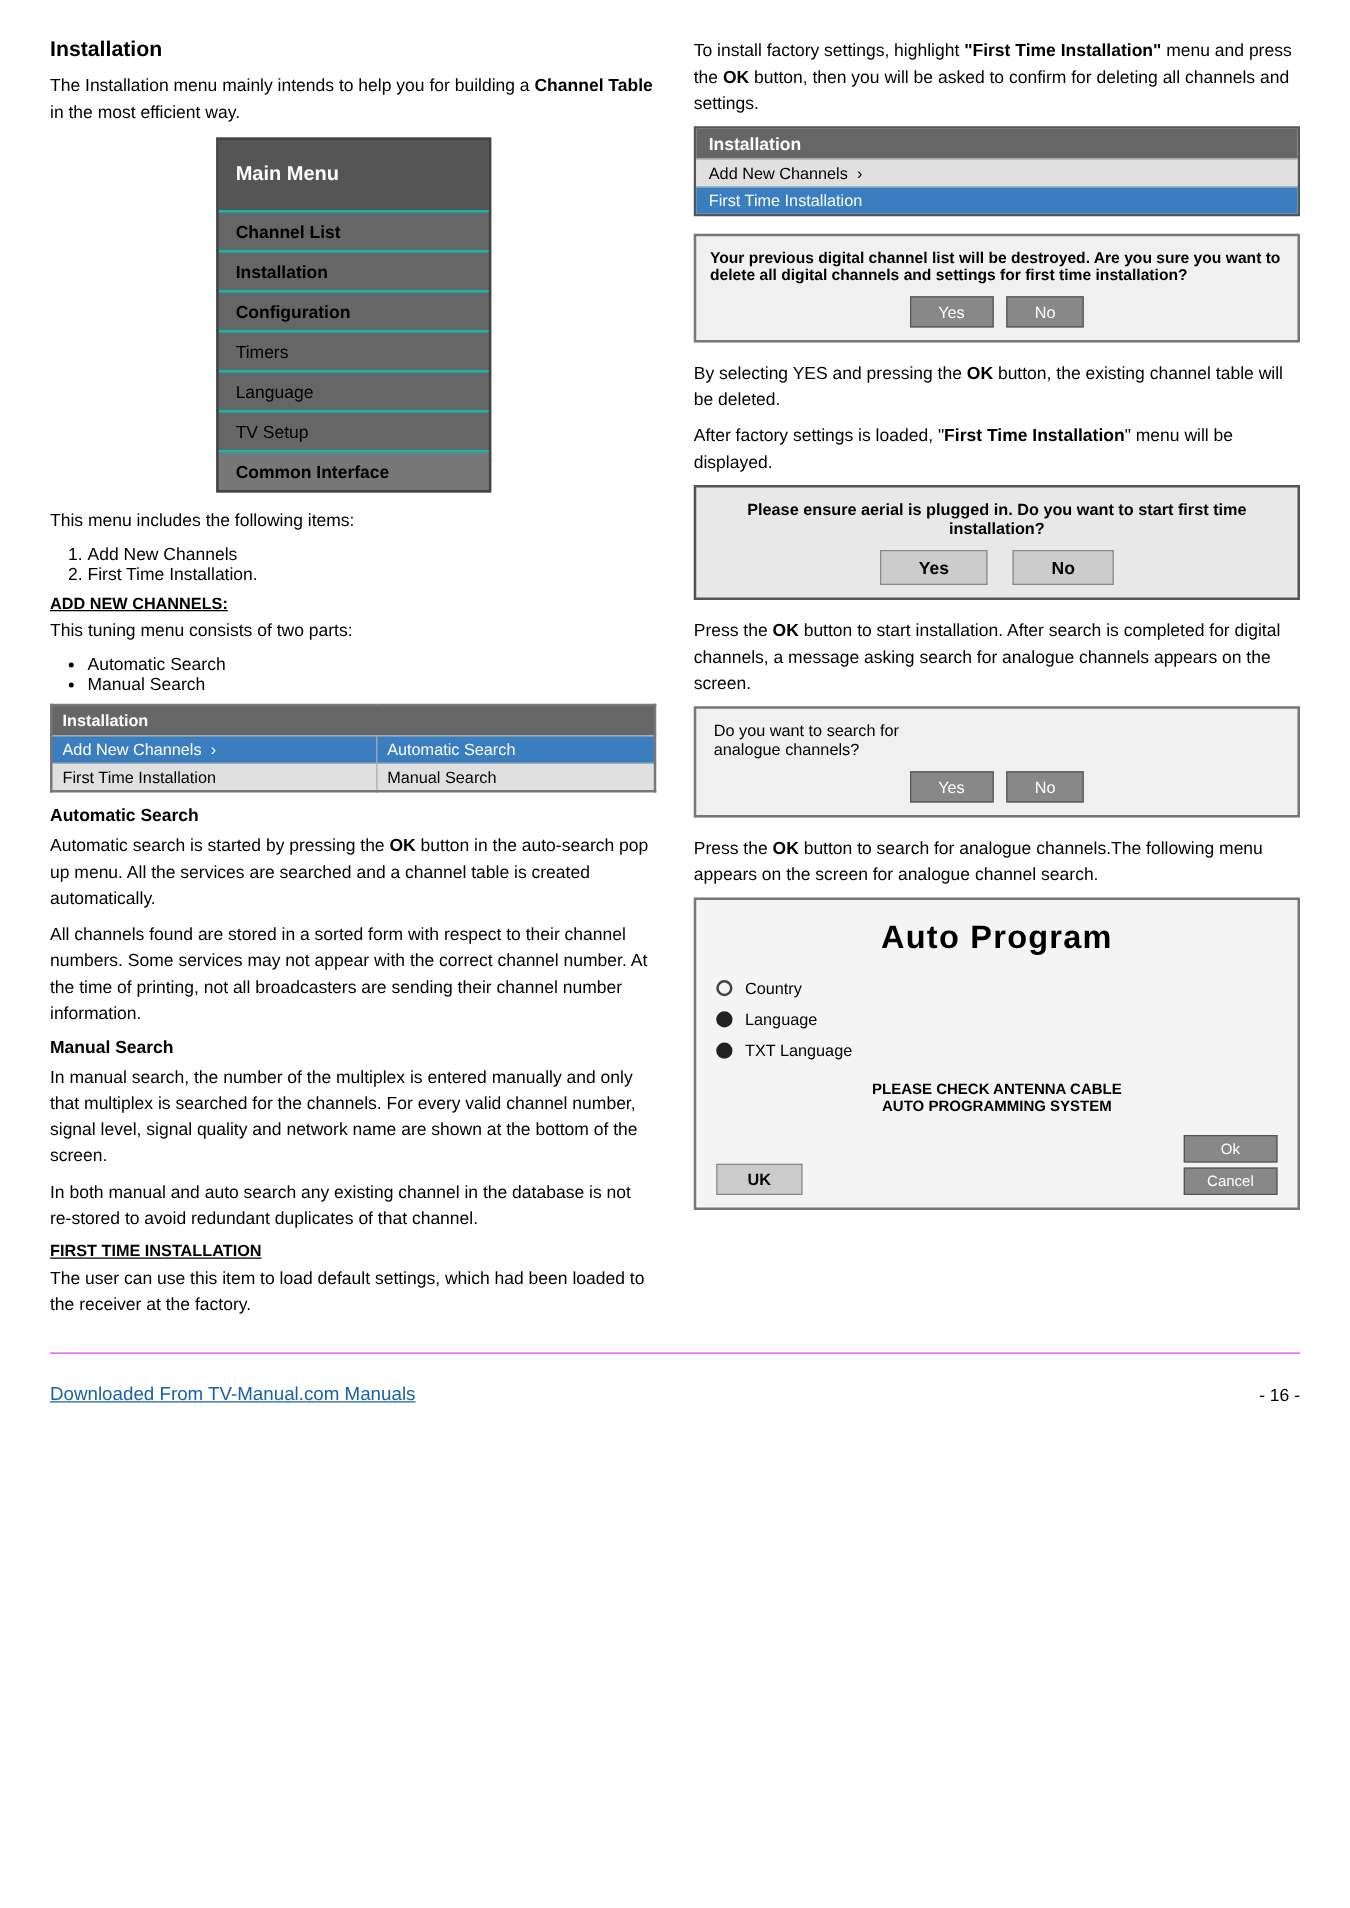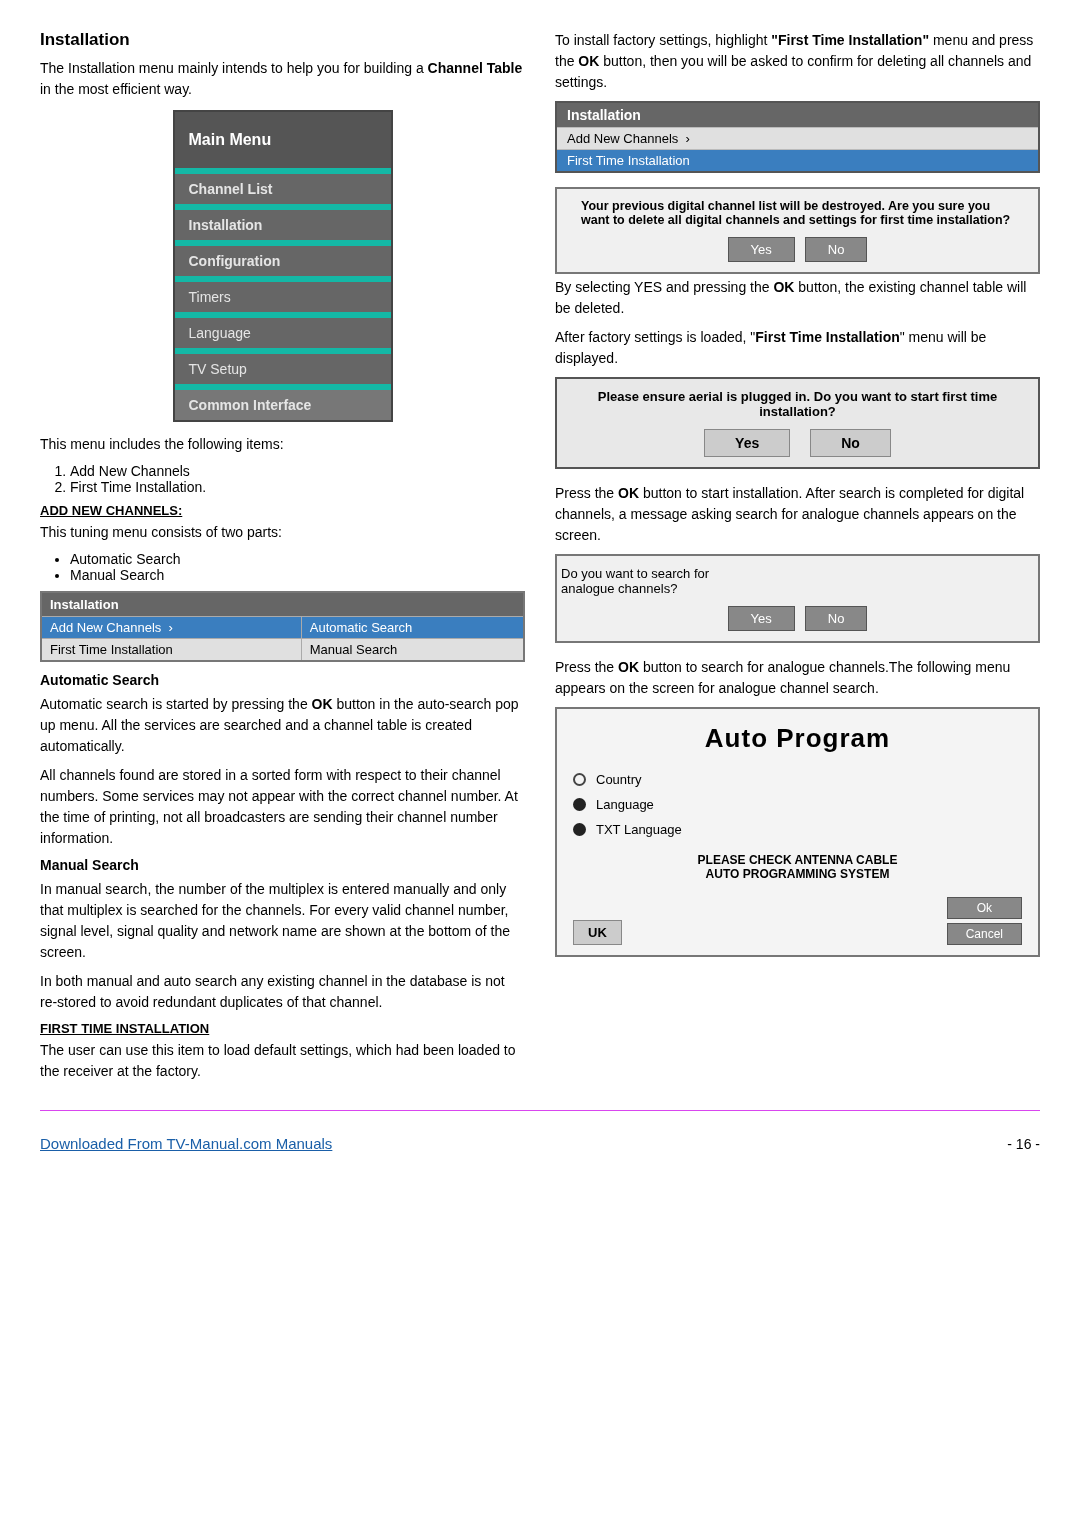--- a/index.html
+++ b/index.html
@@ -43,23 +43,23 @@
     .menu-header {
       background: #555;
       color: #fff;
       font-size: 16px;
       font-weight: bold;
       padding: 19px 14px;
       text-align: left;
     }
     .menu-item {
       padding: 7px 14px;
-      color: #e5e5e5;
-      font-size: 14px;
-      border-top: 6px solid #14b8a6;
+      color: #000000;
+      font-size: 14px;
+      border-top: 2px solid #14b8a6;
     }
     .menu-item.bold { font-weight: bold; }
     .menu-item.last-bold {
       font-weight: bold;
       background: #777;
     }
     
     .install-table {
       border: 2px solid #777;
       width: 100%;
@@ -126,22 +126,22 @@
       border-top: 1px solid #bbb;
     }
     .ui-box-row.highlighted {
       background: #3a7ebf;
       color: #fff;
     }
     
     .dialog-box {
       border: 2px solid #777;
       background: #f0f0f0;
-      margin-bottom: 3px;
-      padding: 10px 24px;
+      margin-bottom: 14px;
+      padding: 10px 11px;
     }
     .dialog-text {
       font-size: 12.5px;
       font-weight: bold;
       margin-bottom: 10px;
       text-align: left;
     }
     .dialog-buttons {
       display: flex;
       gap: 10px;
@@ -180,21 +180,21 @@
       border: 1px solid #888;
       padding: 5px 30px;
       font-size: 14px;
       font-weight: bold;
       cursor: pointer;
     }
     
     .analogue-box {
       border: 2px solid #777;
       background: #f0f0f0;
-      padding: 10px 4px;
+      padding: 10px 14px;
       margin-bottom: 14px;
     }
     .analogue-text {
       font-size: 13px;
       margin-bottom: 10px;
       text-align: left;
     }
     .analogue-buttons {
       display: flex;
       gap: 10px;
@@ -253,21 +253,21 @@
       margin: 16px 0 16px 0;
     }
     .ap-bottom {
       display: flex;
       justify-content: space-between;
       align-items: flex-end;
     }
     .ap-country {
       background: #ccc;
       border: 1px solid #888;
-      padding: 4px 14px;
+      padding: 4px 24px;
       font-size: 13px;
       font-weight: bold;
     }
     .ap-ok-cancel {
       display: flex;
       flex-direction: column;
       gap: 4px;
     }
     .ap-btn {
       background: #888;

